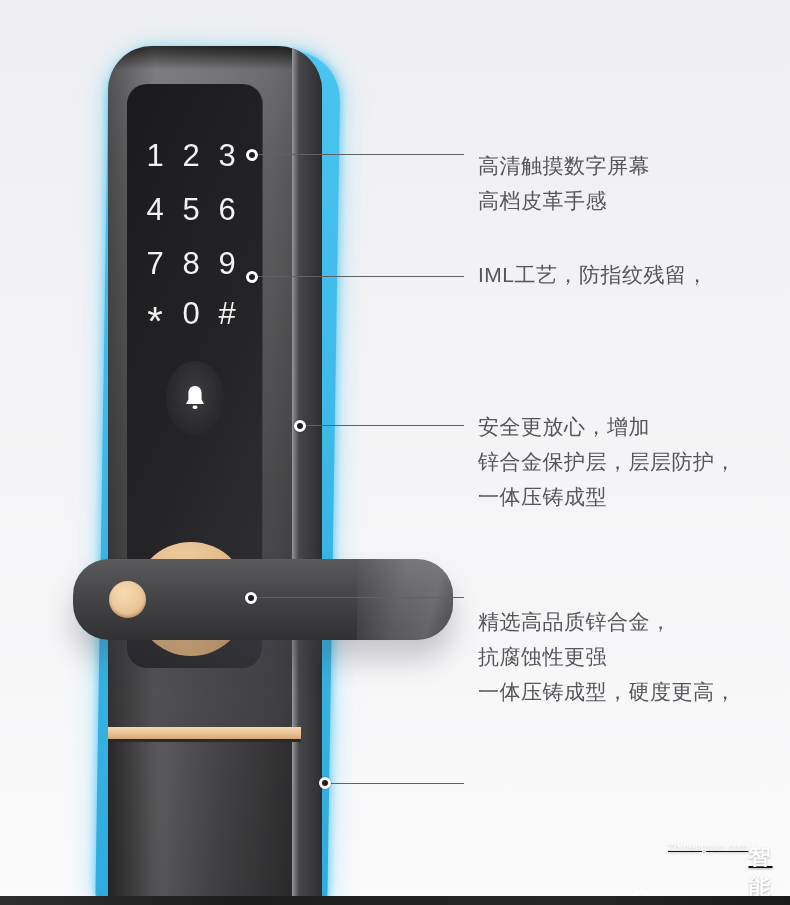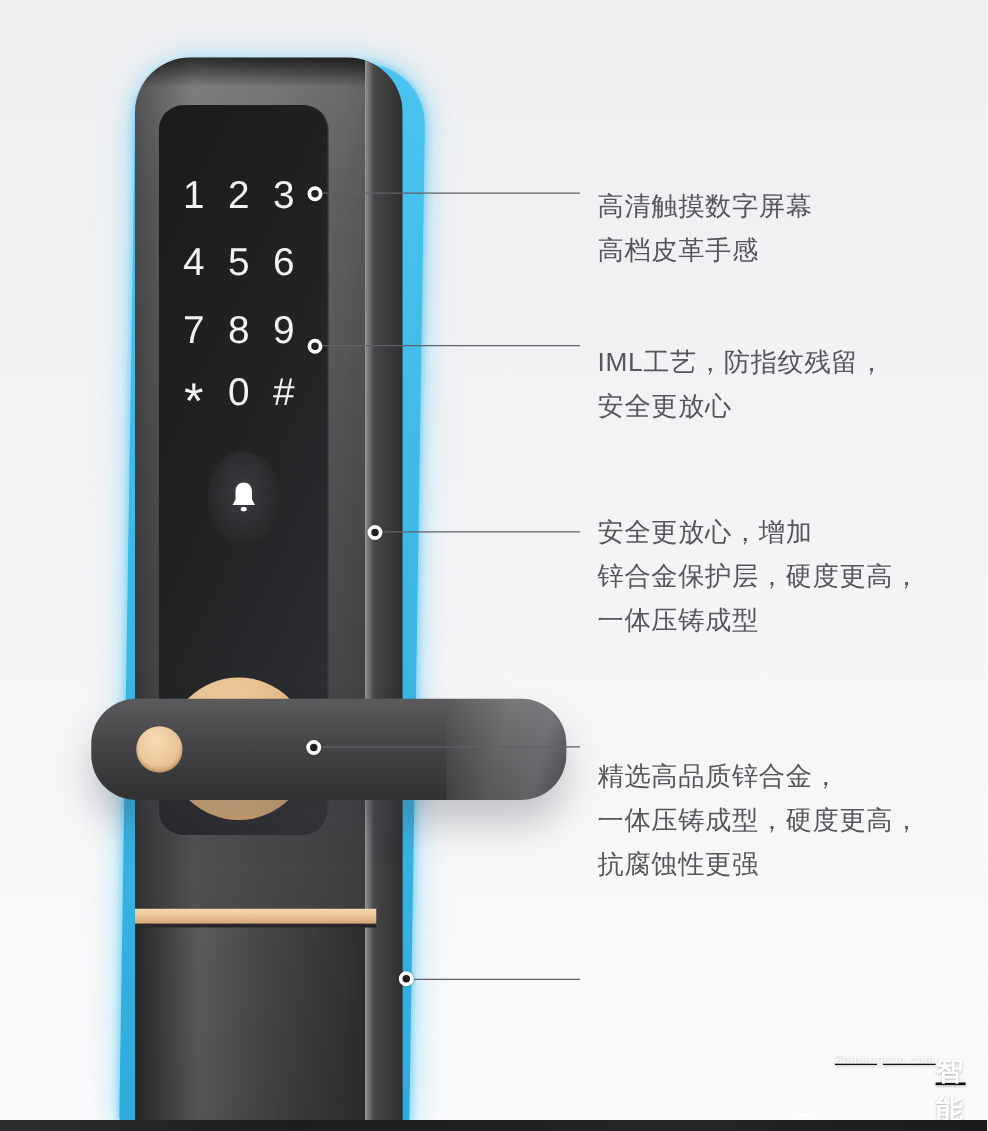--- a/index.html
+++ b/index.html
@@ -192,35 +192,34 @@
   <div class="callout-dot" style="left:246px; top:271px;"></div>
   <div class="callout-dot" style="left:294px; top:420px;"></div>
   <div class="callout-dot" style="left:245px; top:592px;"></div>
   <div class="callout-dot" style="left:319px; top:777px;"></div>
 
   <div class="note" style="top:120px">
     <div>高清触摸数字屏幕</div>
     <div>高档皮革手感</div>
   </div>
 
-  <div class="note" style="top:245px">
+  <div class="note" style="top:229px">
     <div>IML工艺，防指纹残留，</div>
-    <div>安全更放心</div>
   </div>
 
   <div class="note" style="top:381px">
     <div>安全更放心，增加</div>
-    <div>锌合金保护层，硬度更高，</div>
+    <div>锌合金保护层，层层防护，</div>
     <div>一体压铸成型</div>
   </div>
 
   <div class="note" style="top:576px">
     <div>精选高品质锌合金，</div>
+    <div>抗腐蚀性更强</div>
     <div>一体压铸成型，硬度更高，</div>
-    <div>抗腐蚀性更强</div>
   </div>
 
 
   <div class="watermark">
     <svg width="52" height="42" viewBox="0 0 52 42">
       <path d="M14 30c-6 0-10-3.4-10-8 0-4 3-7 7-7.6C12 9.5 16.4 6 22 6c5.2 0 9.6 3 11 7.4 5 .2 9 3.4 9 7.8 0 4.9-4.4 8.8-10 8.8H14z" fill="none" stroke="#ffffff" stroke-width="2.4" opacity=".95"></path>
       <path d="M20 30 L16 38 L24 32" fill="none" stroke="#ffffff" stroke-width="2.2" opacity=".95"></path>
       <g stroke="#ffffff" stroke-width="2.6" opacity=".95">
         <line x1="30" y1="16" x2="30" y2="28"></line>
         <line x1="24" y1="22" x2="36" y2="22"></line>

